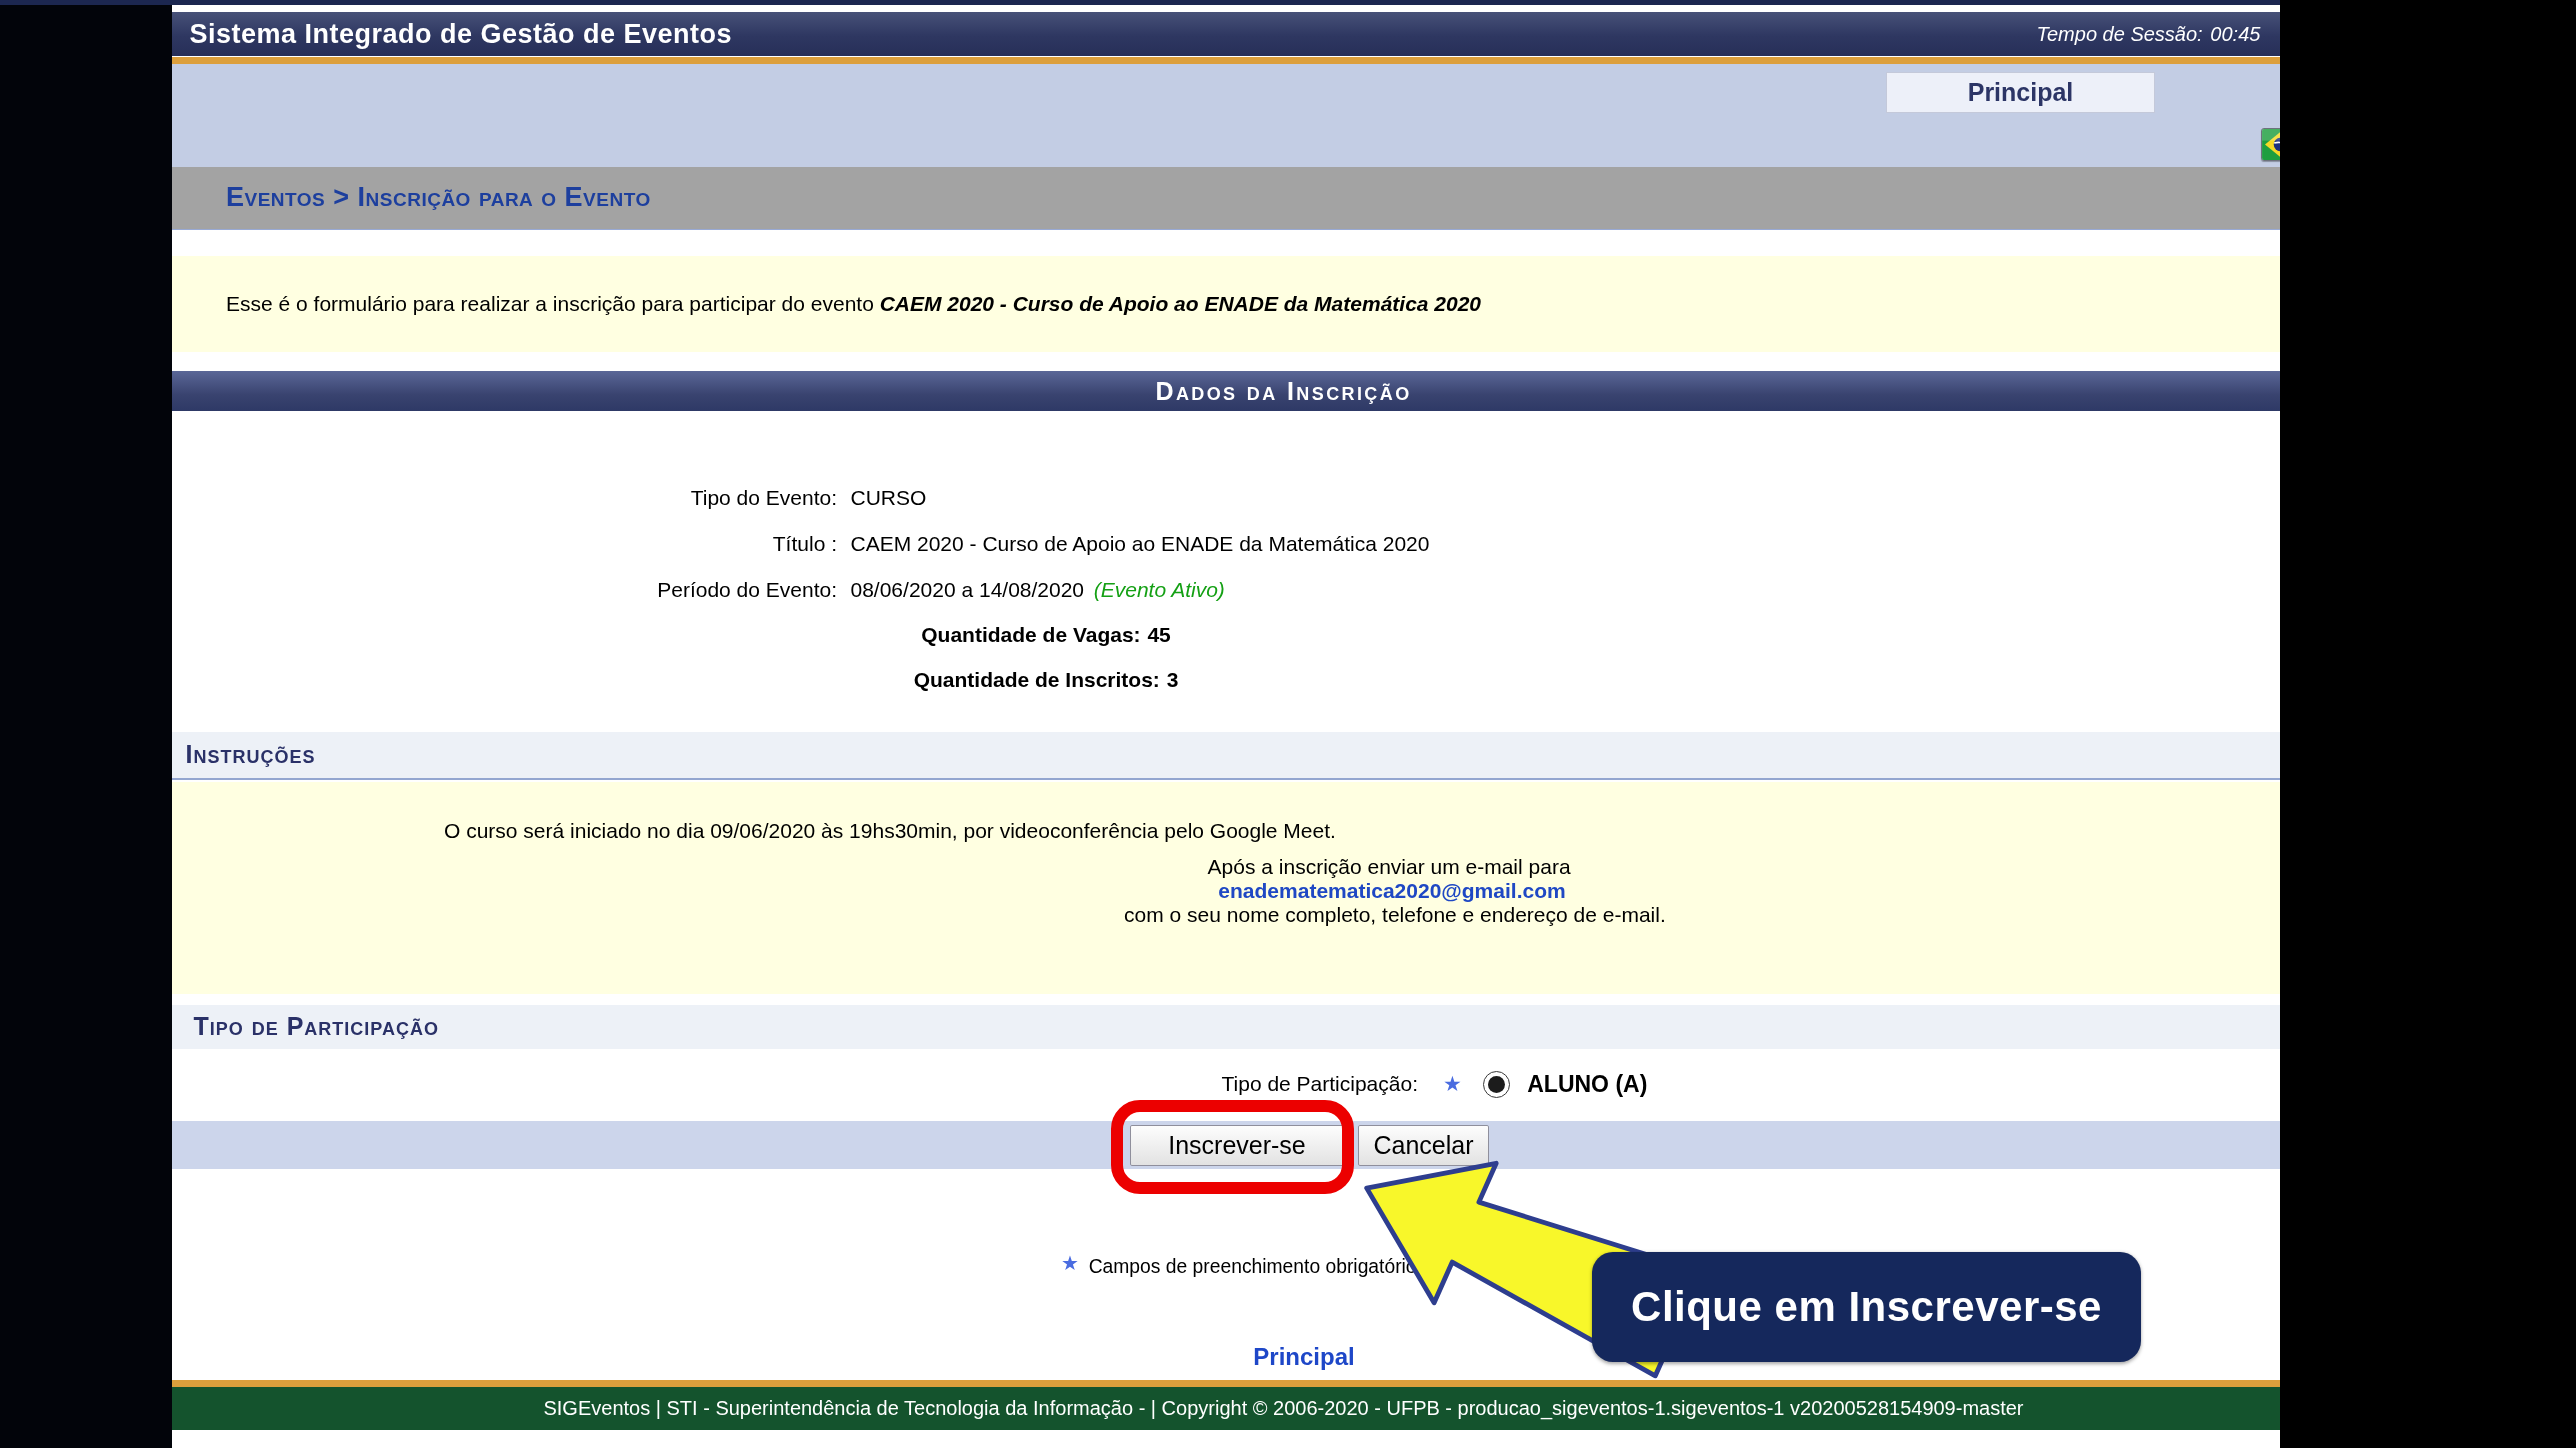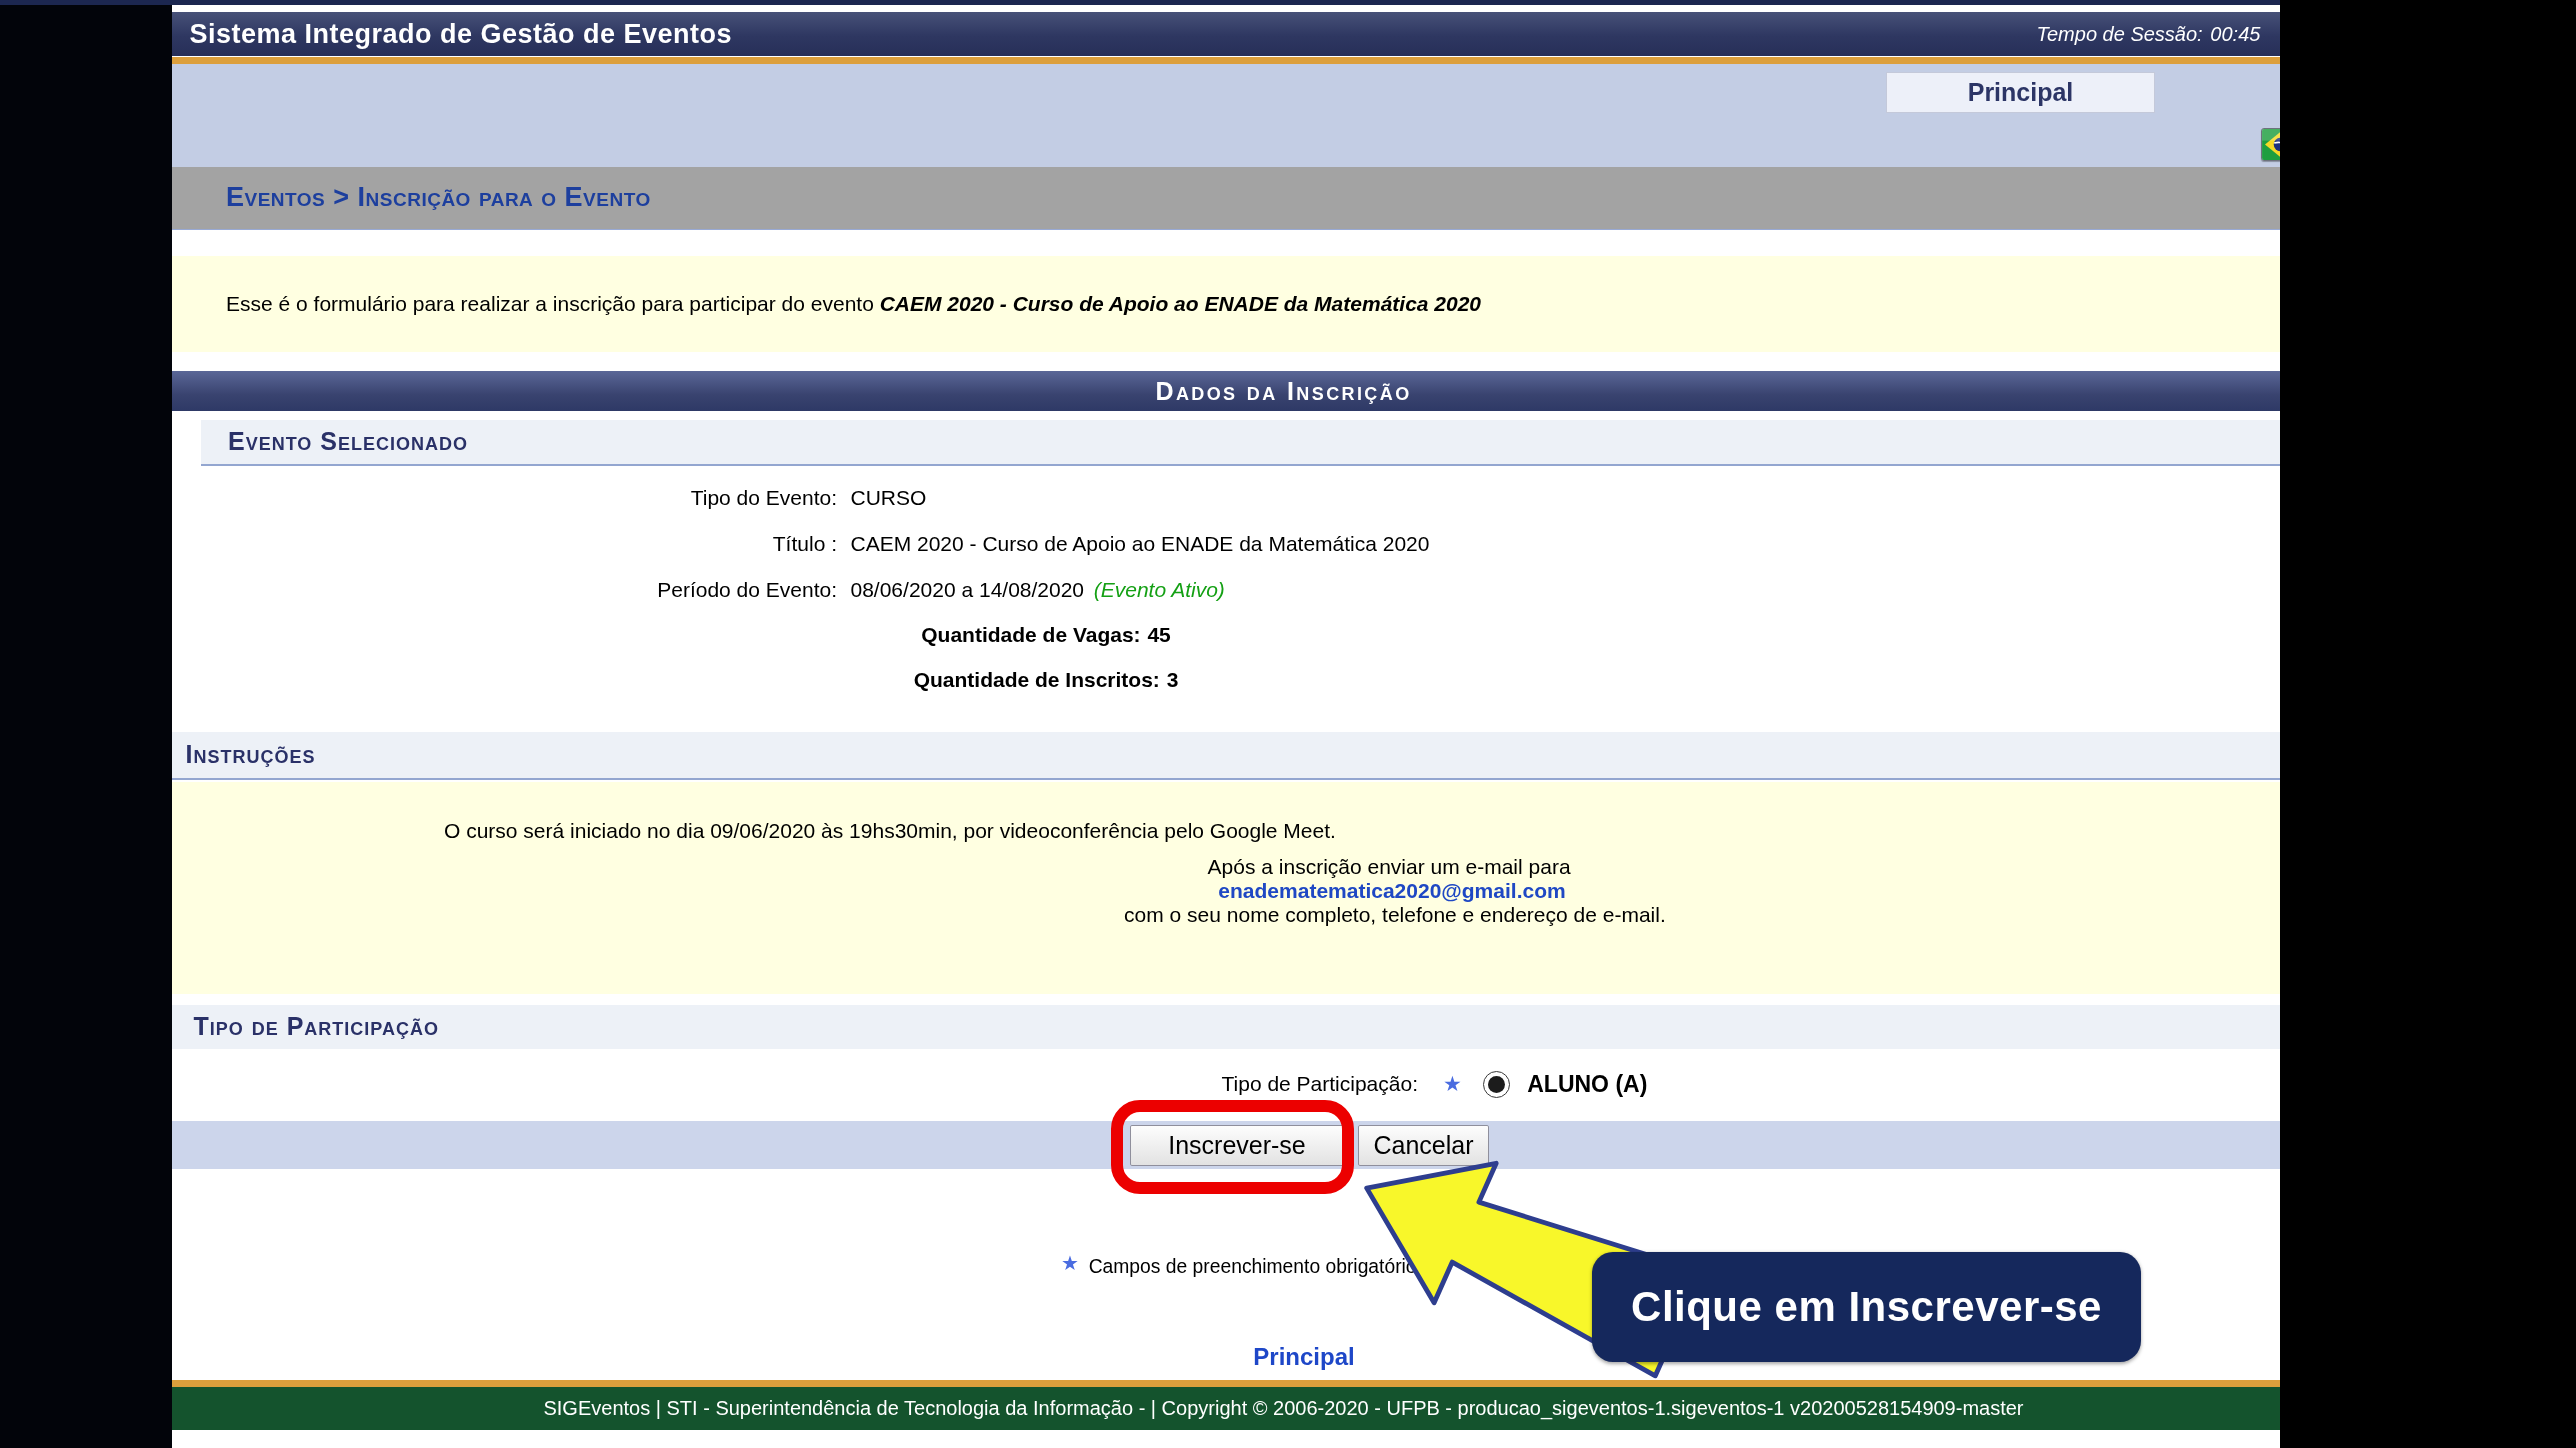--- a/index.html
+++ b/index.html
@@ -170,23 +170,20 @@
     <div class="breadcrumb">
       <span>Eventos &gt; Inscrição para o Evento</span>
     </div>
 
     <div class="ybox1">
       <span class="pfx">Esse é o formulário para realizar a inscrição para participar do evento </span><span class="evt">CAEM 2020 - Curso de Apoio ao ENADE da Matemática 2020</span>
     </div>
 
     <div class="navyhdr">Dados da Inscrição</div>
 
-    <div class="sechdr hdr-es">
-      <span>Evento Selecionado</span>
-    </div>
     <div class="fields">
       <div class="frow">
         <span class="flabel">Tipo do Evento:</span>
         <span class="fvalue">CURSO</span>
       </div>
       <div class="frow">
         <span class="flabel">Título :</span>
         <span class="fvalue">CAEM 2020 - Curso de Apoio ao ENADE da Matemática 2020</span>
       </div>
       <div class="frow">

